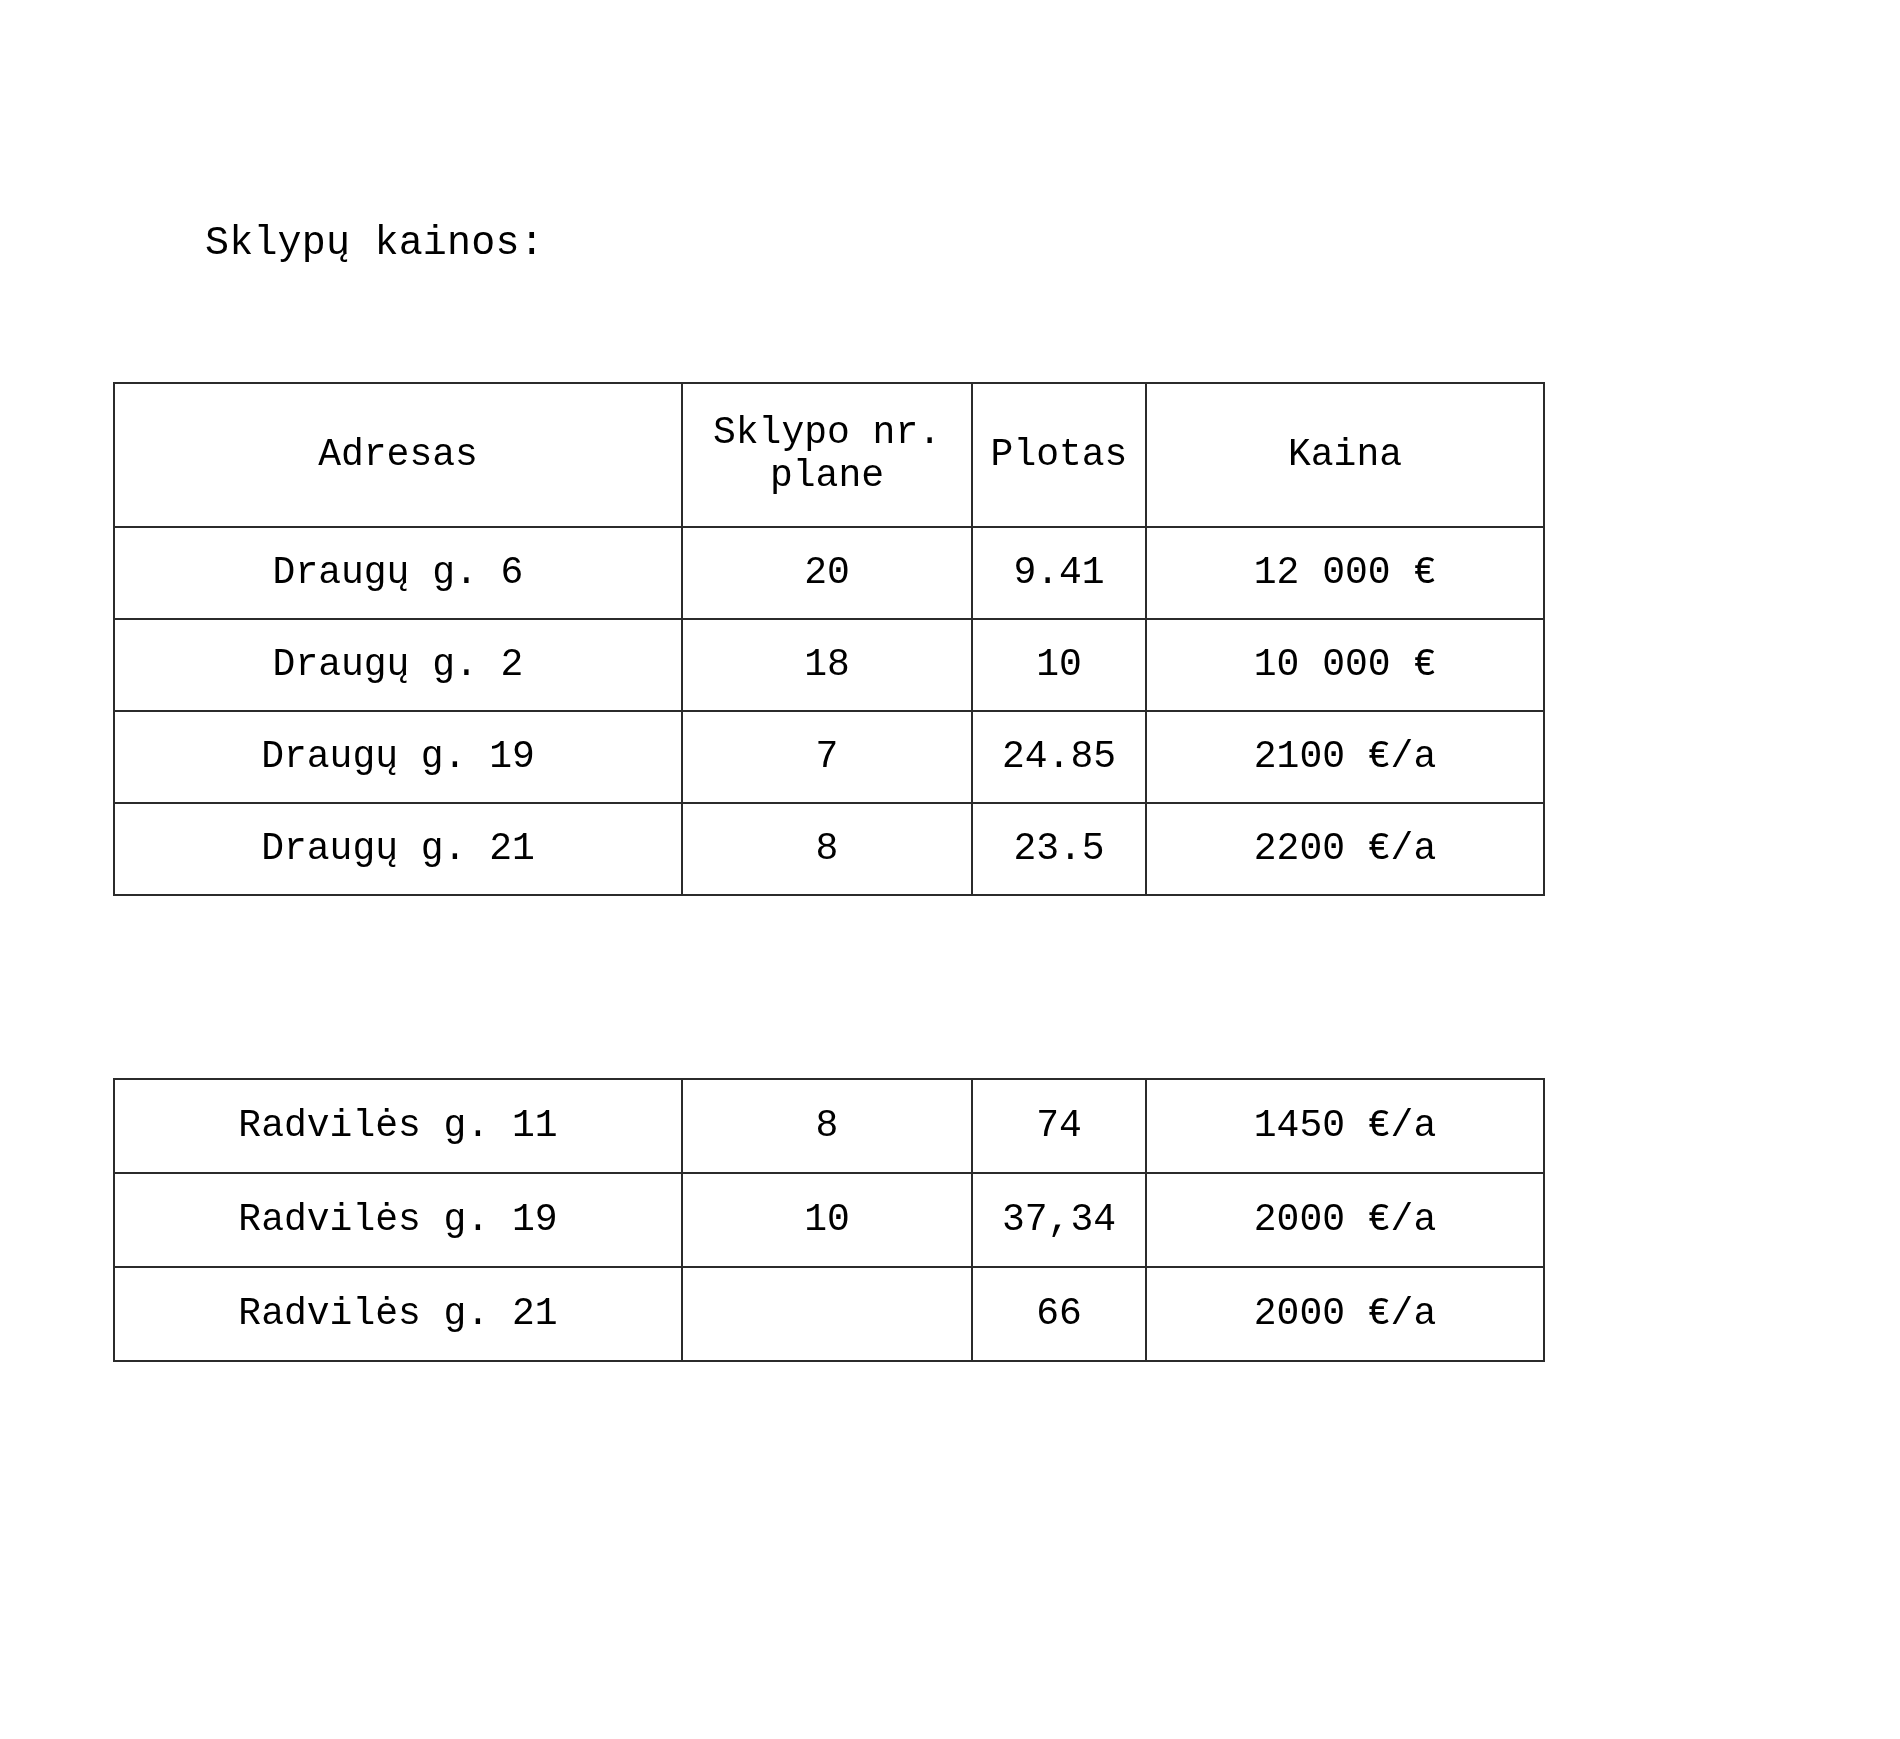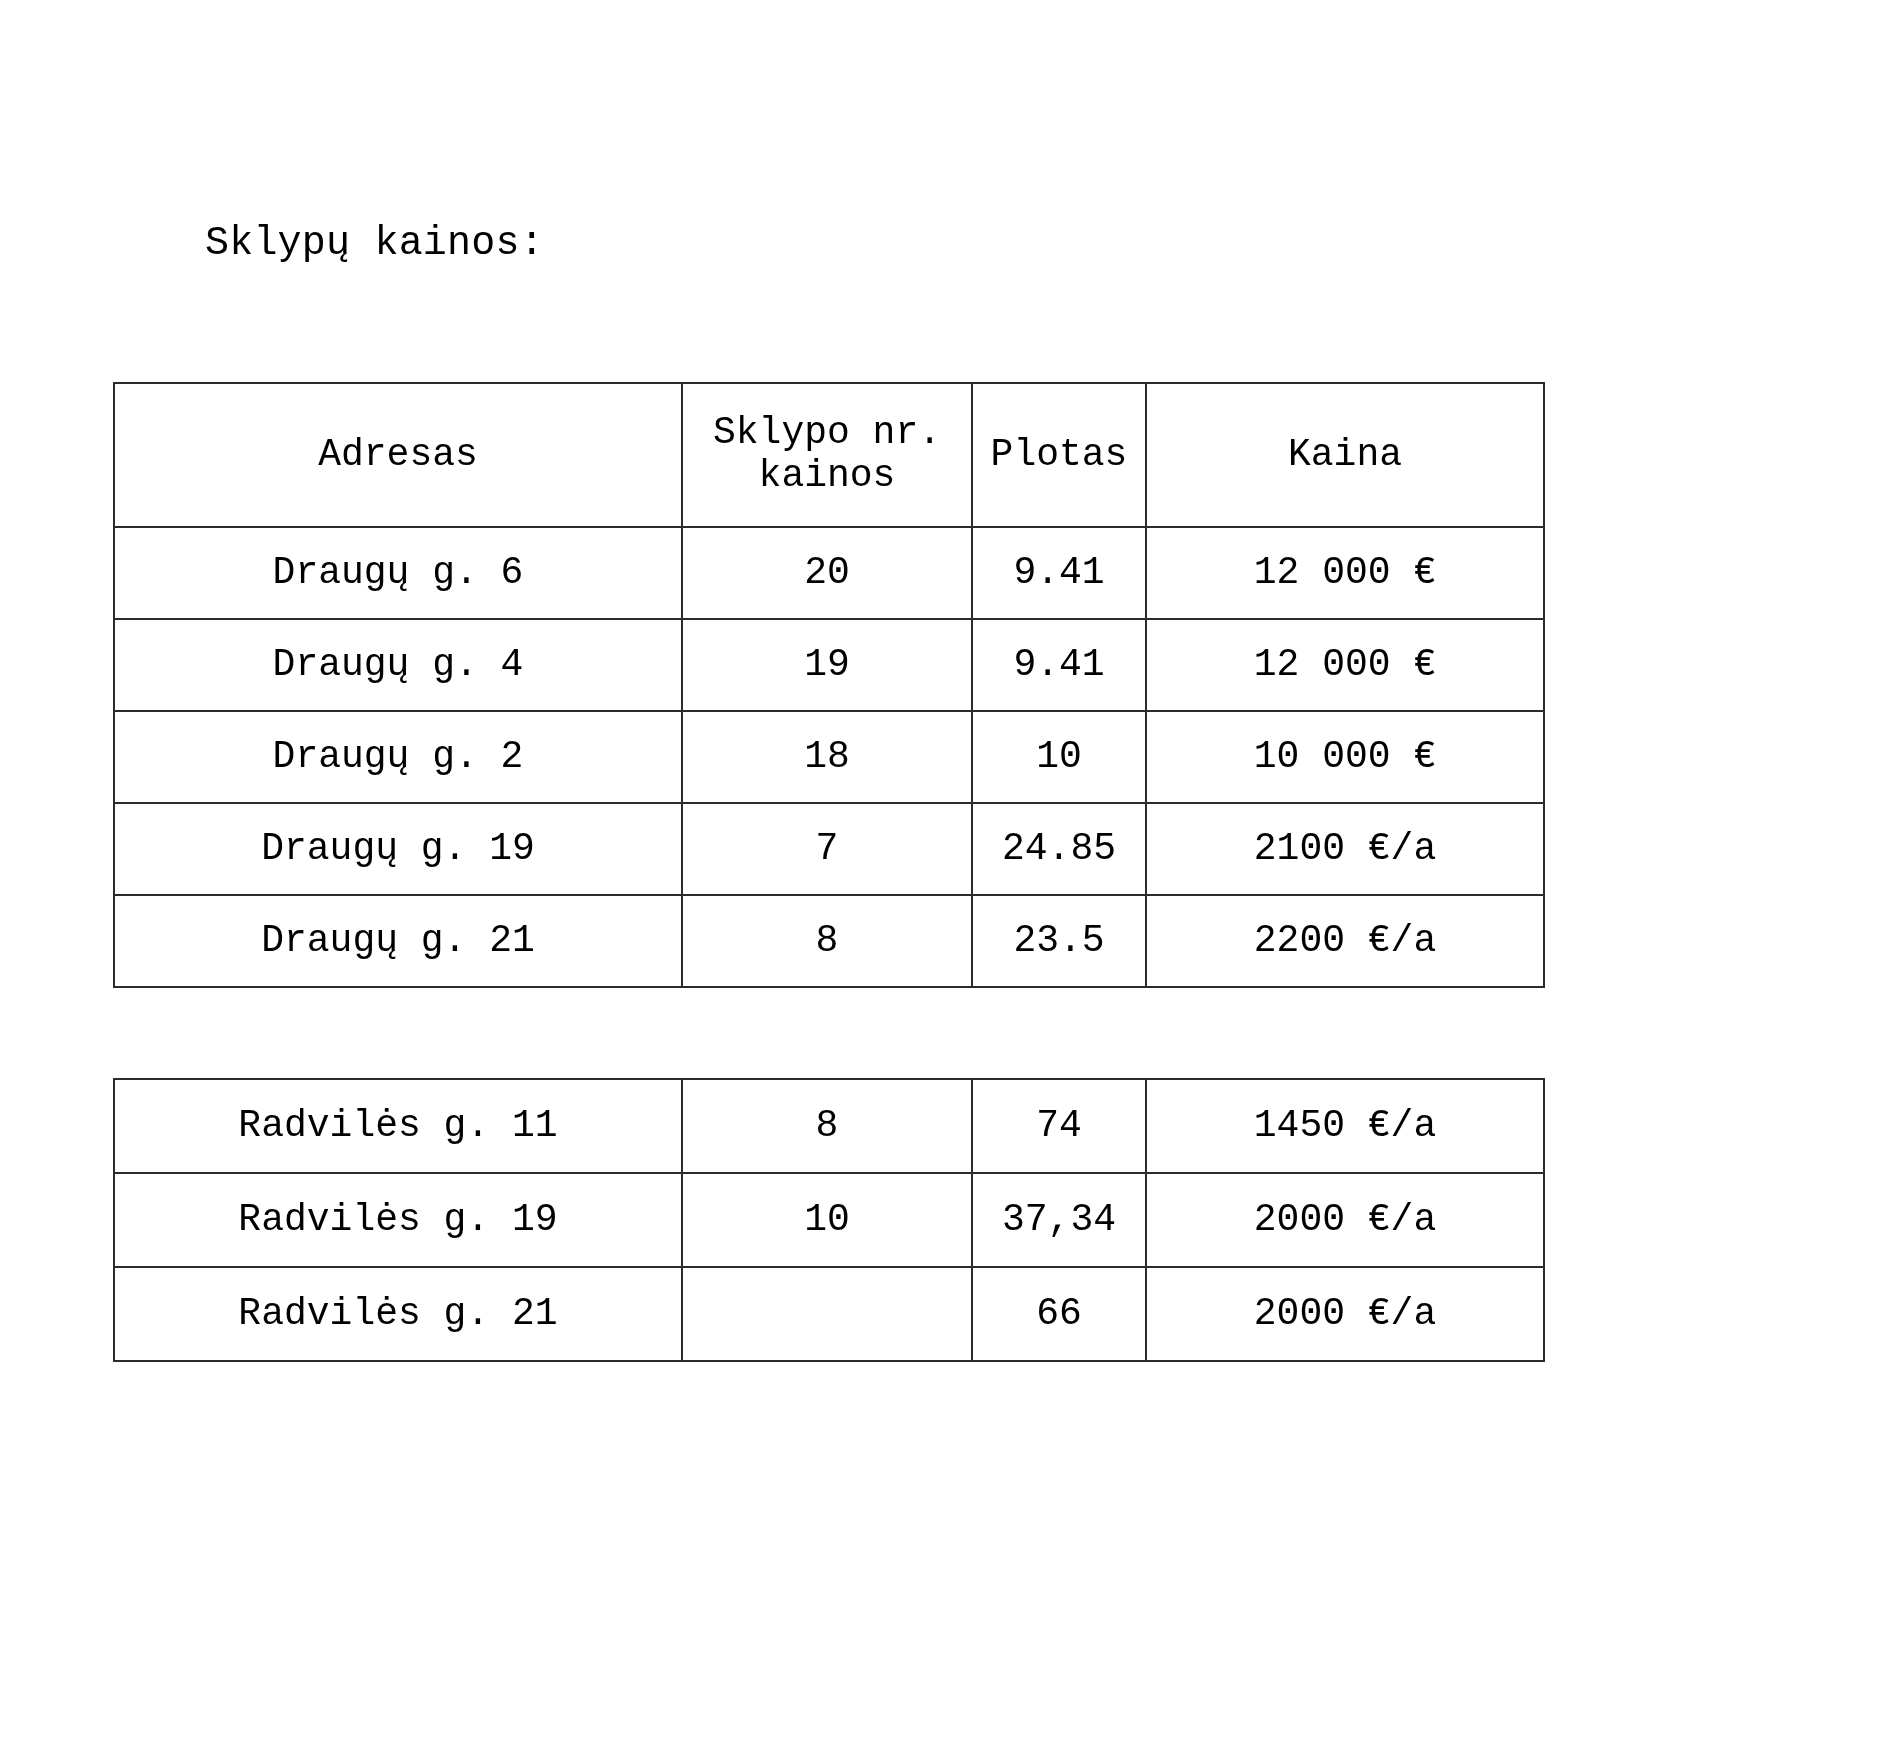--- a/index.html
+++ b/index.html
@@ -84,36 +84,30 @@
 <div class="page">
 
   <div class="doc-heading">Sklypų kainos:</div>
 
   <table class="plot-table" id="table-main">
     <thead>
       <tr>
         <td class="col-address">Adresas</td>
         <td class="col-plotnr hdr-two-line">
           <div>Sklypo nr.</div>
-          <div>kainos</div>
+          <div>plane</div>
         </td>
         <td class="col-area">Plotas</td>
         <td class="col-price">Kaina</td>
       </tr>
     </thead>
     <tbody>
       <tr>
         <td class="col-address">Draugų g. 6</td>
         <td class="col-plotnr">20</td>
-        <td class="col-area">9.41</td>
-        <td class="col-price">12 000 €</td>
-      </tr>
-      <tr>
-        <td class="col-address">Draugų g. 4</td>
-        <td class="col-plotnr">19</td>
         <td class="col-area">9.41</td>
         <td class="col-price">12 000 €</td>
       </tr>
       <tr>
         <td class="col-address">Draugų g. 2</td>
         <td class="col-plotnr">18</td>
         <td class="col-area">10</td>
         <td class="col-price">10 000 €</td>
       </tr>
       <tr>

